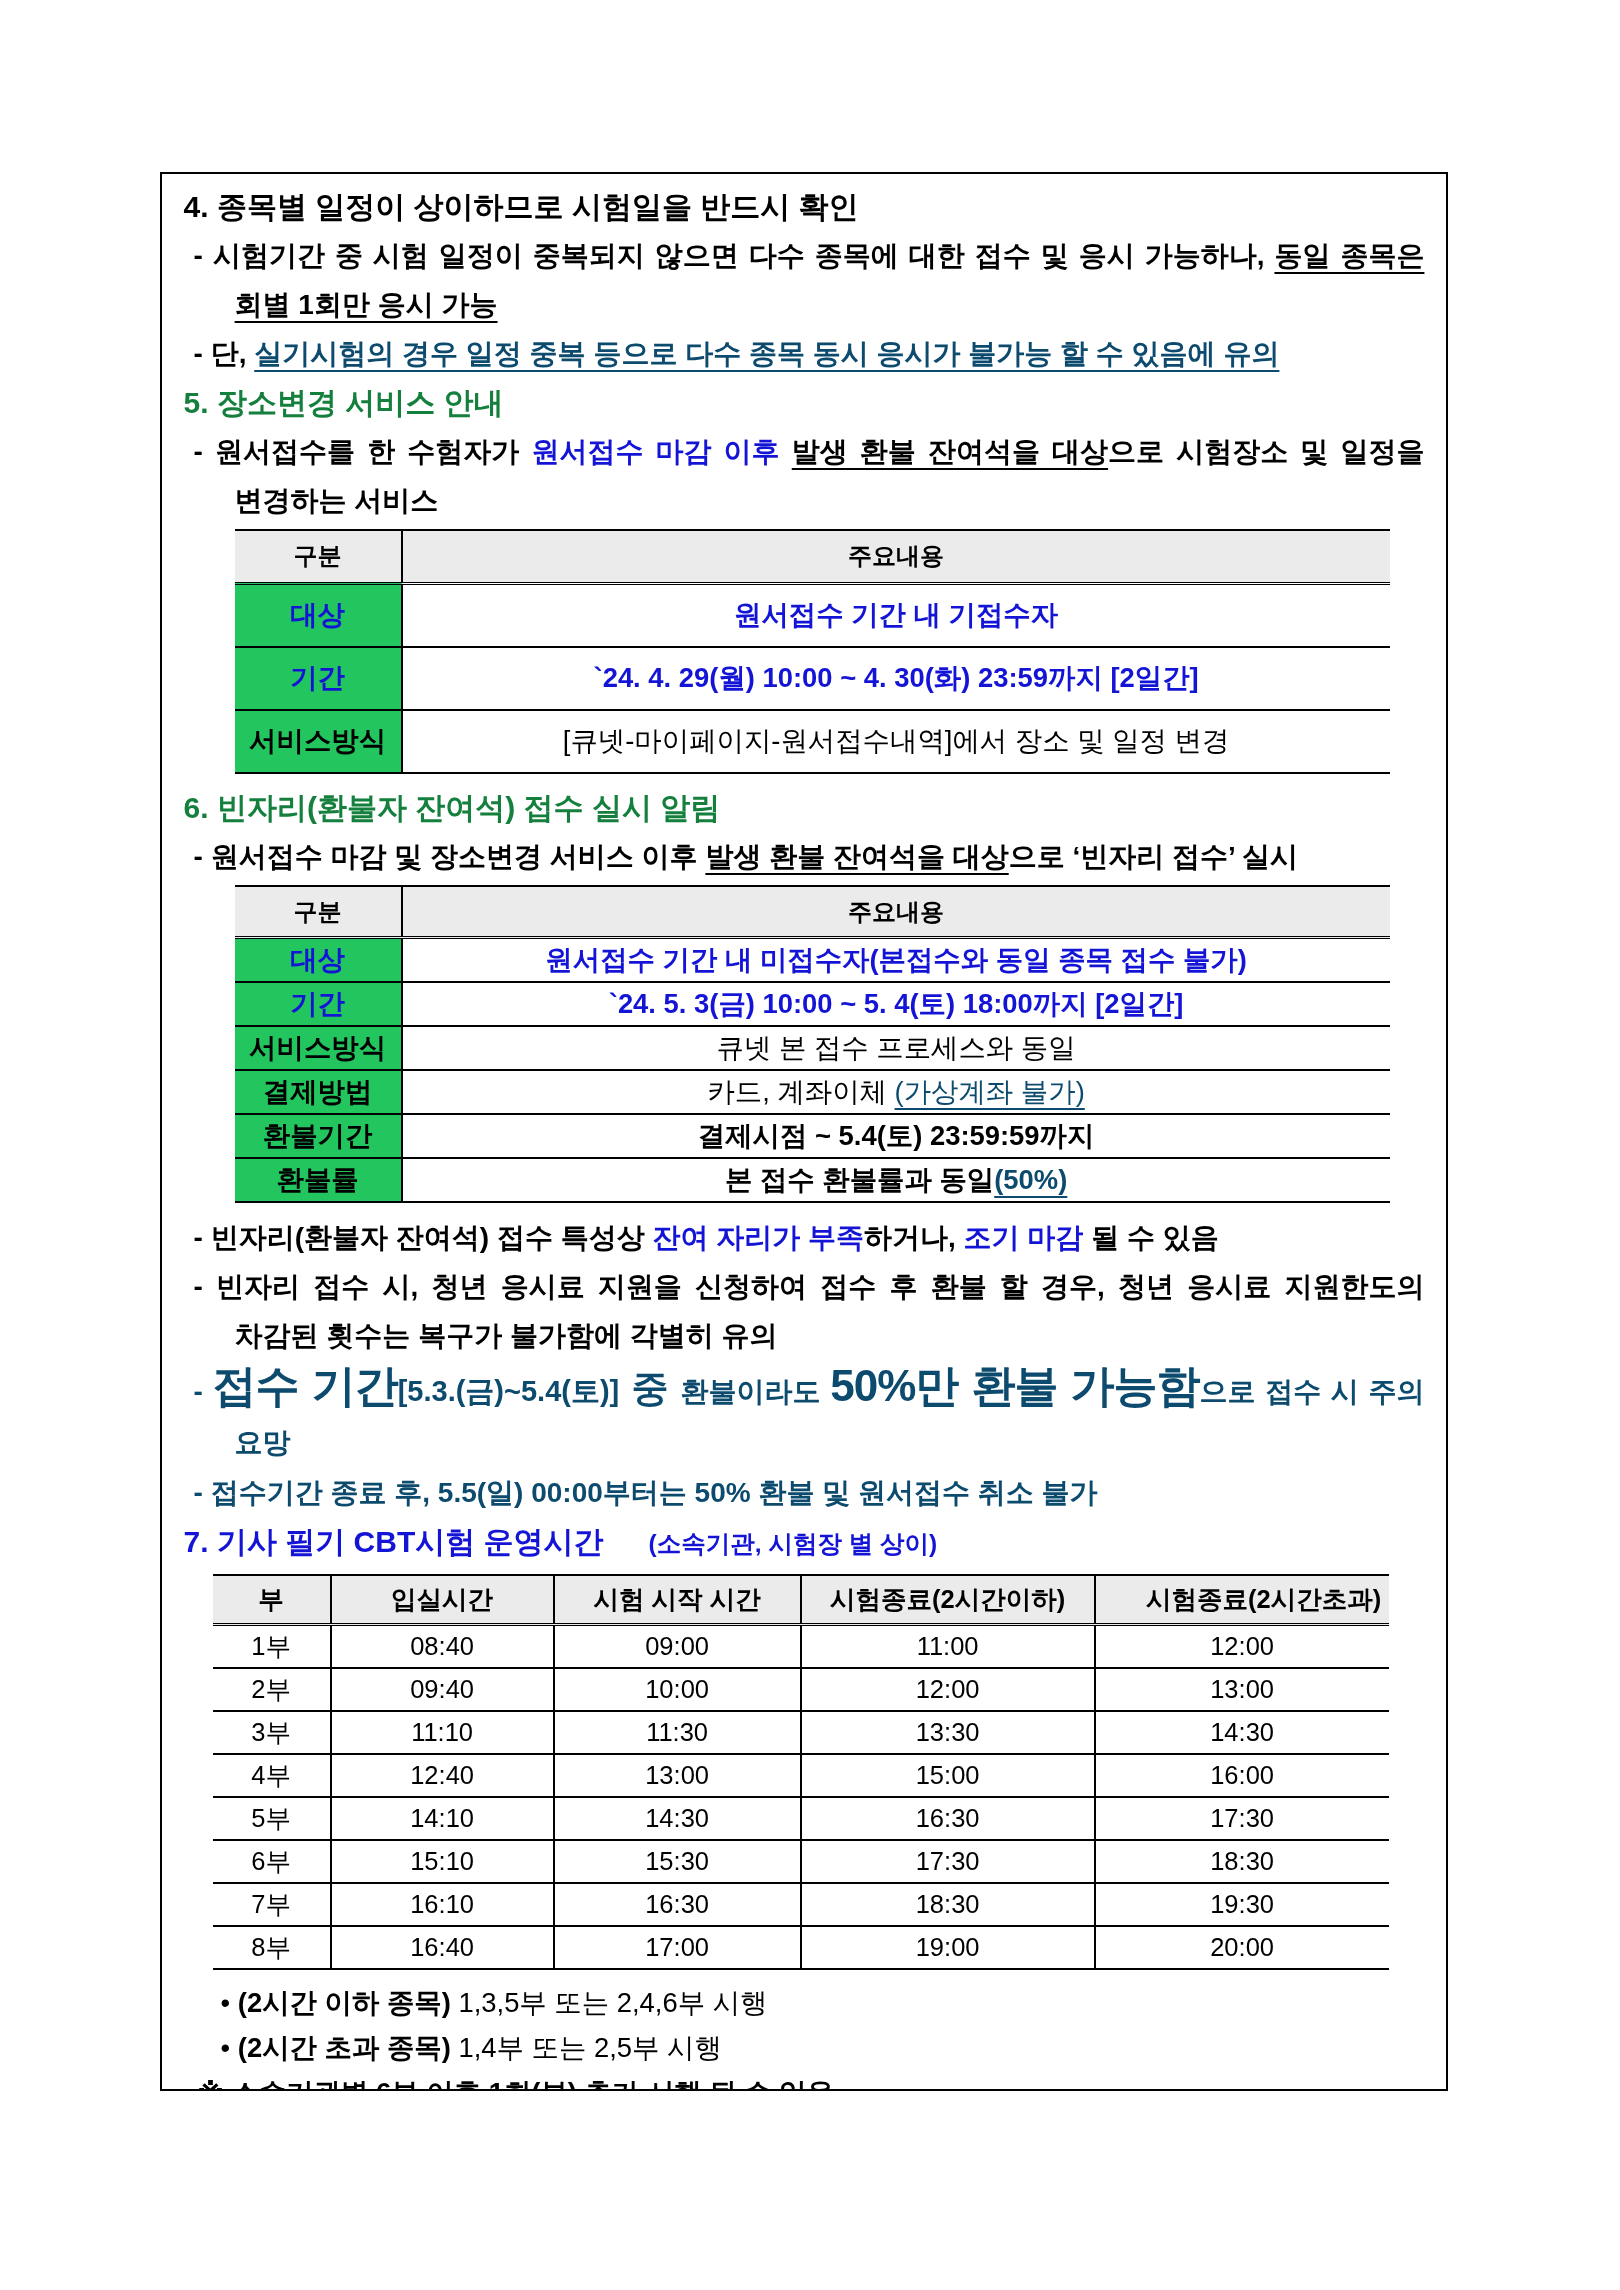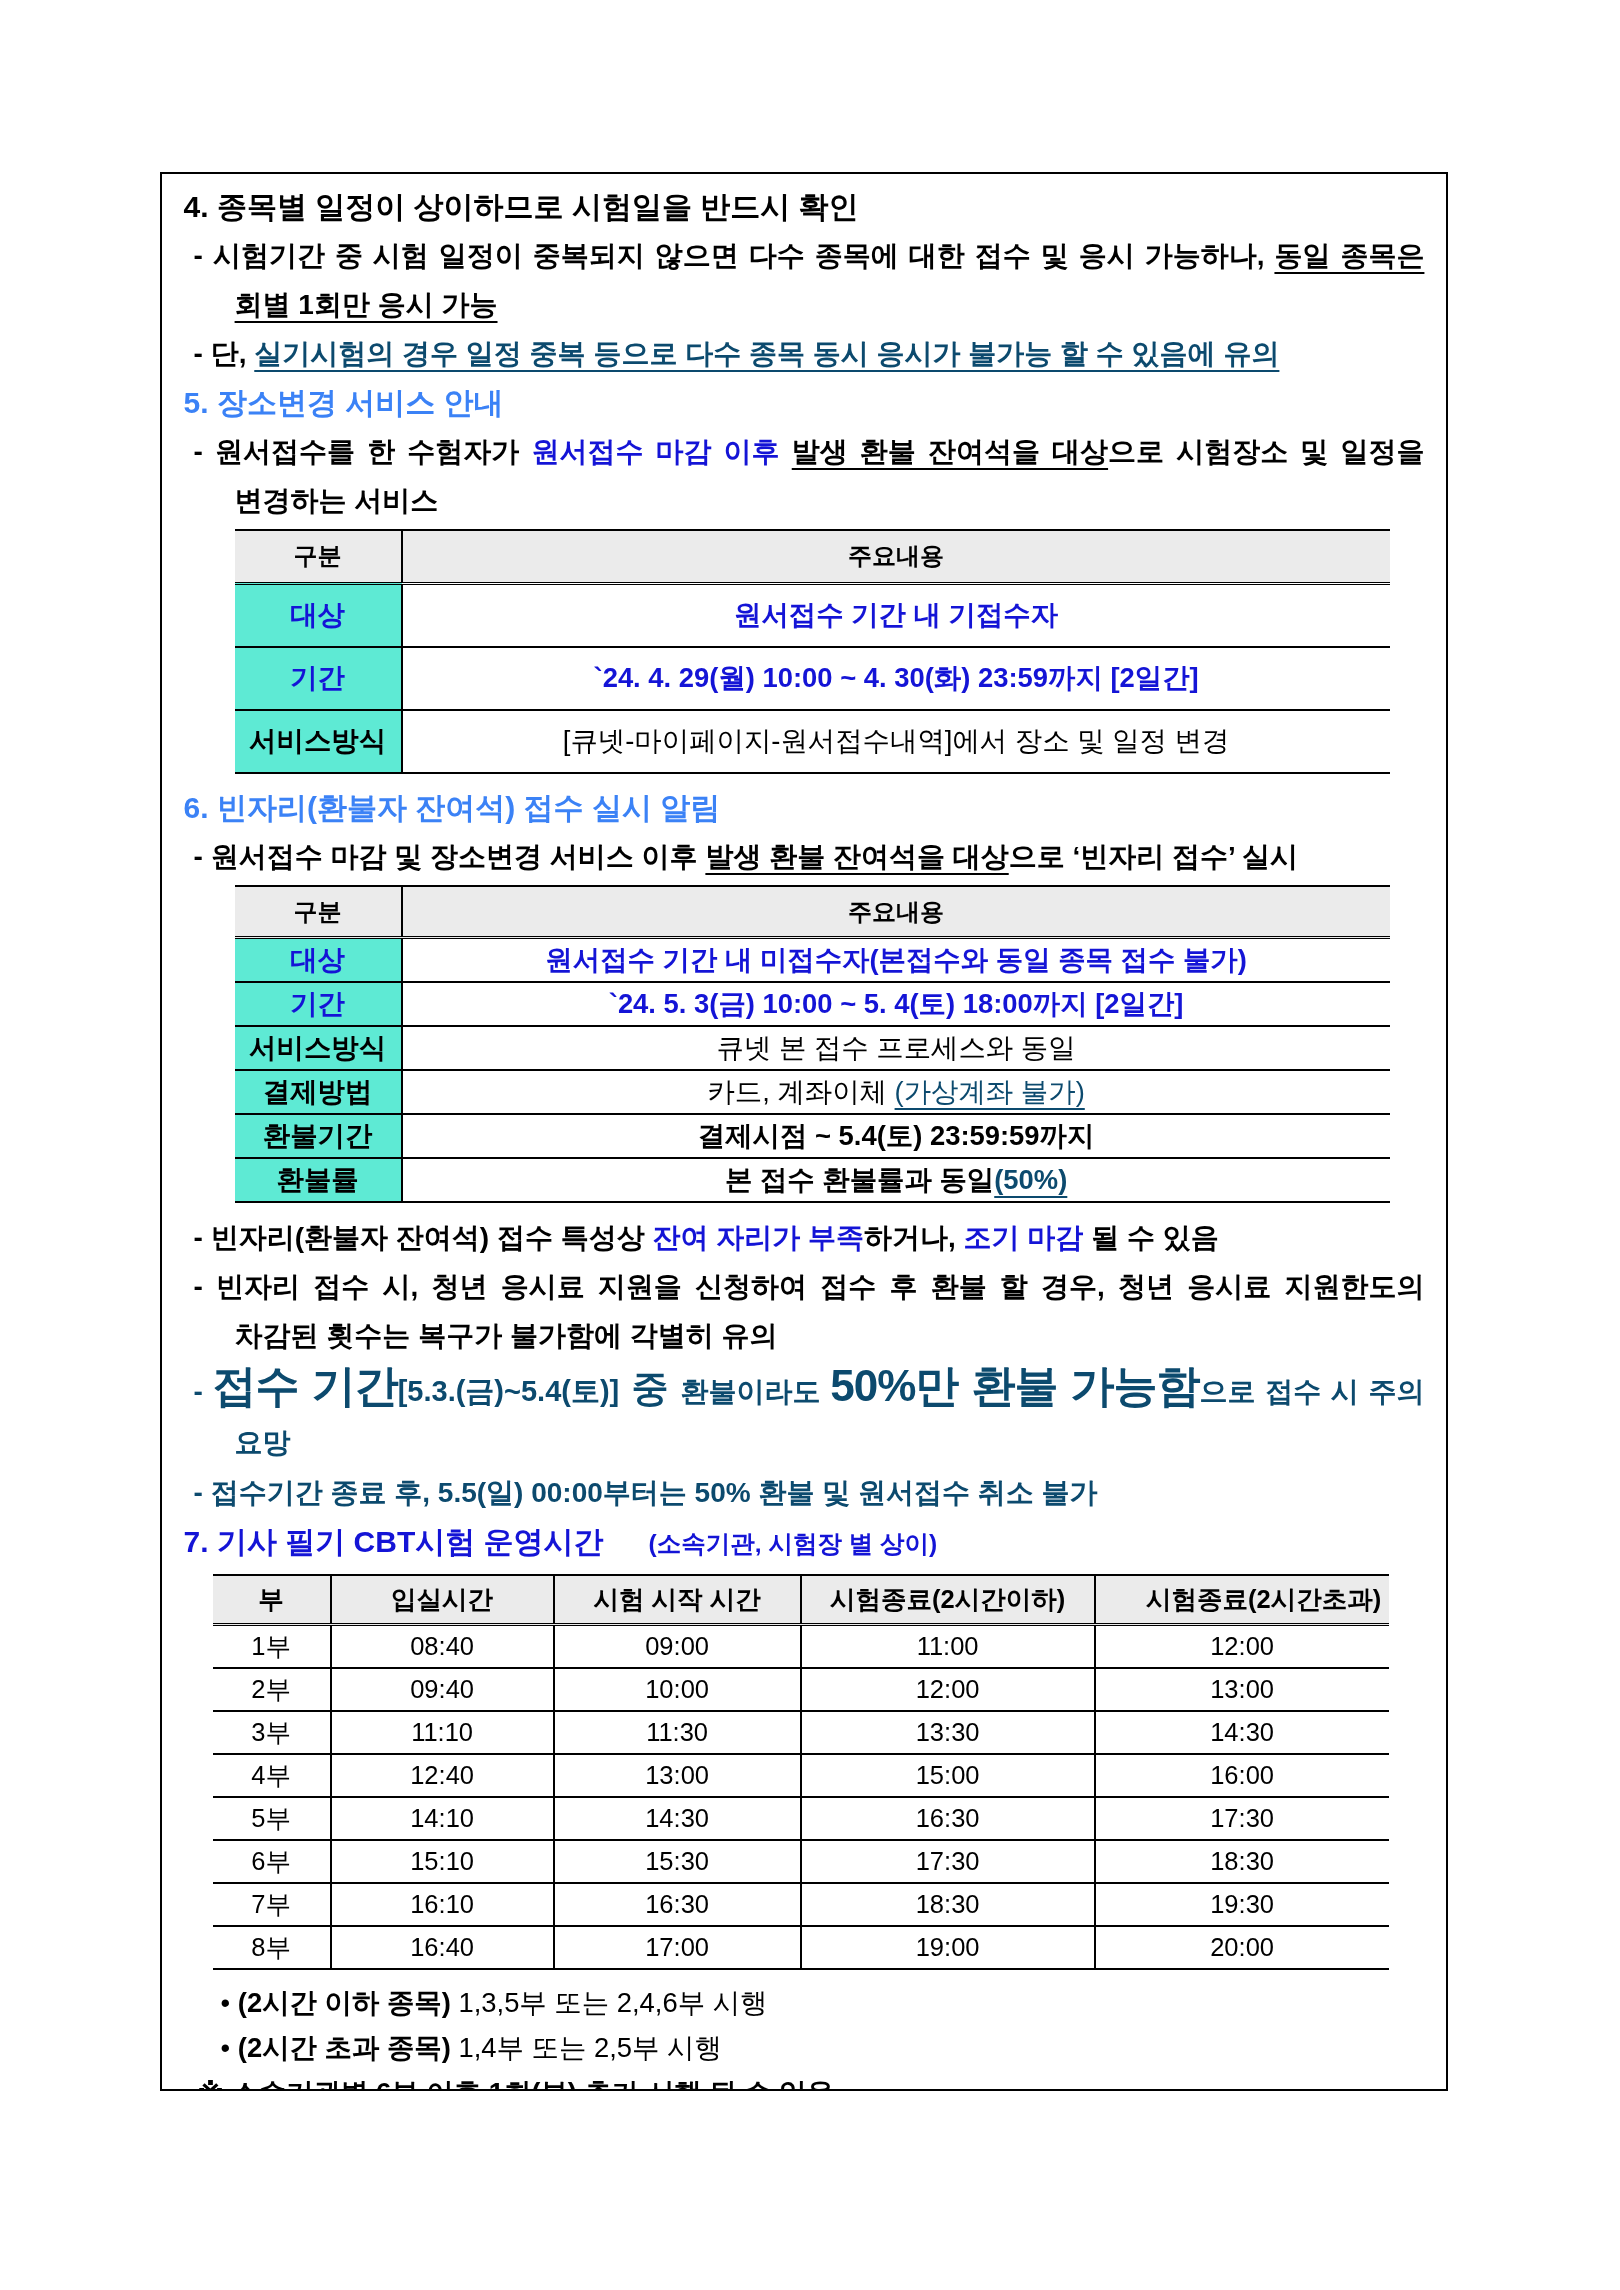--- a/index.html
+++ b/index.html
@@ -2,40 +2,40 @@
 <html><head>
 <meta charset="utf-8">
 <style>
   html,body{margin:0;padding:0;background:#ffffff;}
   .page{position:relative;width:1408px;height:2291px;background:#ffffff;
         font-family:"Liberation Sans","DejaVu Sans",sans-serif;color:#000;}
   .doc-box{position:absolute;left:160px;top:172px;width:1288px;height:1919px;
            border:2.9px solid #000;box-sizing:border-box;padding:7.8px 21.6px 0 21.6px;overflow:hidden;}
 
   .h{font-size:30px;font-weight:700;line-height:49px;margin:0;white-space:nowrap;}
-  .h.blue-h{color:#3b82f6;}
+  .h.blue-h{color:#15803d;}
   .para{font-size:28px;font-weight:700;line-height:49px;margin:0;
         text-align:justify;word-break:keep-all;padding-left:51px;text-indent:-41px;}
   .para.tight{line-height:51px;}
 
   .blue{color:#1414d6;}
   .red{color:#0c4a6e;}
   .u{text-decoration:underline;text-decoration-thickness:2px;text-underline-offset:6.9px;}
   .bold{font-weight:700;}
   .xl{font-size:44px;letter-spacing:-1px;}
   .lg{font-size:37px;}
   .md{font-size:29px;}
   .sm{font-size:24.5px;margin-left:45px;}
 
   table{border-collapse:collapse;table-layout:fixed;}
   .kv{width:1155px;margin:3.9px 0 9.8px 51px;font-size:27.4px;}
   .kv th{background:#ebebeb;font-weight:700;font-size:24px;text-align:center;
          border-top:2.9px solid #000;border-bottom:3.9px double #000;}
   .kv td{text-align:center;font-weight:400;border-bottom:2px solid #000;}
-  .kv td.label{background:#5eead4;font-weight:700;}
+  .kv td.label{background:#22c55e;font-weight:700;}
   .kv th:first-child,.kv td.label{border-right:2px solid #000;}
   .kv tr:last-child td{border-bottom:2.9px solid #000;}
   .kv1 th{height:49px;} .kv1 td{height:59px;}
   .kv2 th{height:47px;} .kv2 td{height:40px;}
 
   .cbt{width:1176px;margin:5.9px 0 9.8px 29px;font-size:25.5px;}
   .cbt th{background:#ebebeb;font-weight:700;height:45px;text-align:center;
           border-top:2.9px solid #000;border-bottom:3.9px double #000;border-right:2px solid #000;}
   .cbt th:last-child{border-right:none;padding-left:44px;}
   .cbt td{height:39px;font-weight:400;text-align:center;border-bottom:2px solid #000;border-right:2px solid #000;}

